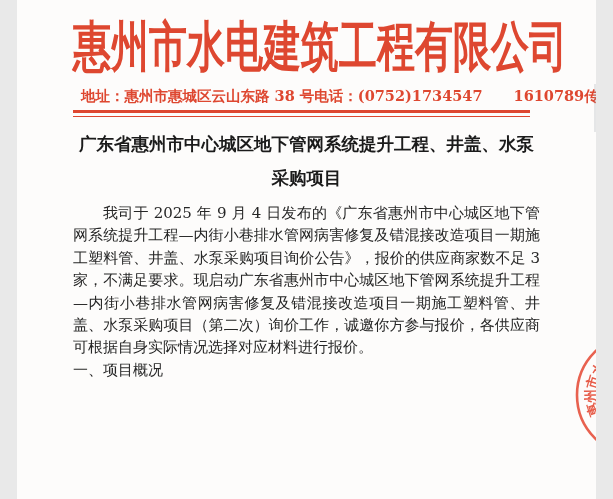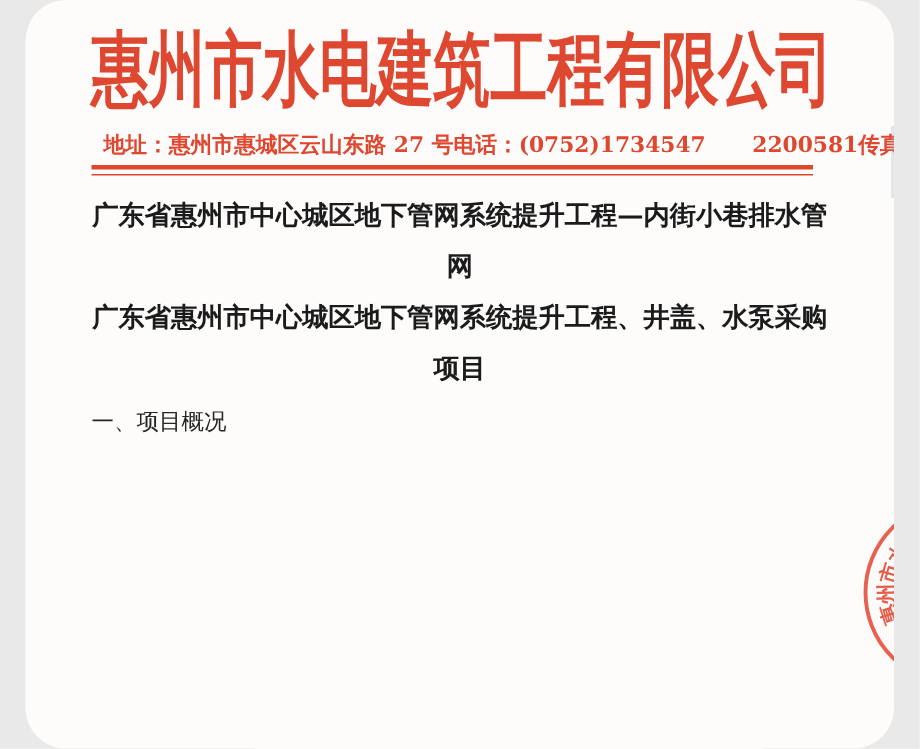--- a/index.html
+++ b/index.html
@@ -3,24 +3,23 @@
 <meta charset="utf-8">
 <style>
   html,body{margin:0;padding:0;background:#e9e9e9;}
   .page{
     position:relative;
     width:579px;height:499px;
     margin:0 auto;
     background:#fdfcfb;
     overflow:hidden;
     box-sizing:border-box;
-    padding:0 44px;
+    padding:0 56px;
     font-family:"DejaVu Serif","Liberation Serif",serif;
     color:var(--text_color,#262626);
-    border-radius:27px;
   }
   
   .company{
     margin-top:18px;
     text-align:center;
     color:var(--brand_red,#de4730);
     font-weight:bold;
     font-size:38px;
     line-height:55px;
     white-space:nowrap;
@@ -91,36 +90,36 @@
 </head>
 <body>
 
 <div class="page">
 
   <div class="company">
     <span class="stretch">惠州市水电建筑工程有限公司</span>
   </div>
 
   <div class="contact">
-    <span>地址：惠州市惠城区云山东路 27 号</span>
+    <span>地址：惠州市惠城区云山东路 38 号</span>
     <span class="phone-group">
       <span>电话：(0752)1734547</span>
-      <span>2200581</span>
+      <span>1610789</span>
     </span>
     <span>传真：2204182</span>
   </div>
 
   <div class="rule"></div>
 
   <div class="doc-title">
-    <div>广东省惠州市中心城区地下管网系统提升工程—内街小巷排水管网</div>
     <div>广东省惠州市中心城区地下管网系统提升工程、井盖、水泵采购项目</div>
   </div>
 
   <div class="body">
+    <p class="indent">我司于 2025 年 9 月 4 日发布的《广东省惠州市中心城区地下管网系统提升工程—内街小巷排水管网病害修复及错混接改造项目一期施工塑料管、井盖、水泵采购项目询价公告》，报价的供应商家数不足 3 家，不满足要求。现启动广东省惠州市中心城区地下管网系统提升工程—内街小巷排水管网病害修复及错混接改造项目一期施工塑料管、井盖、水泵采购项目（第二次）询价工作，诚邀你方参与报价，各供应商可根据自身实际情况选择对应材料进行报价。</p>
     <p>一、项目概况</p>
 
   </div>
 
   <svg class="stamp" viewBox="0 0 68 150" xmlns="http://www.w3.org/2000/svg" aria-hidden="true">
     <circle cx="76" cy="71" r="61" fill="none" stroke="#e5503c" stroke-width="2.6" opacity="0.9"></circle>
     <text x="32.3" y="85.2" text-anchor="middle" dominant-baseline="middle" transform="rotate(-108,32.3,85.2)">惠</text>
     <text x="30.0" y="71.8" text-anchor="middle" dominant-baseline="middle" transform="rotate(-91,30.0,71.8)">州</text>
     <text x="31.8" y="58.3" text-anchor="middle" dominant-baseline="middle" transform="rotate(-74,31.8,58.3)">市</text>
     <text x="37.4" y="45.9" text-anchor="middle" dominant-baseline="middle" transform="rotate(-57,37.4,45.9)">水</text>

